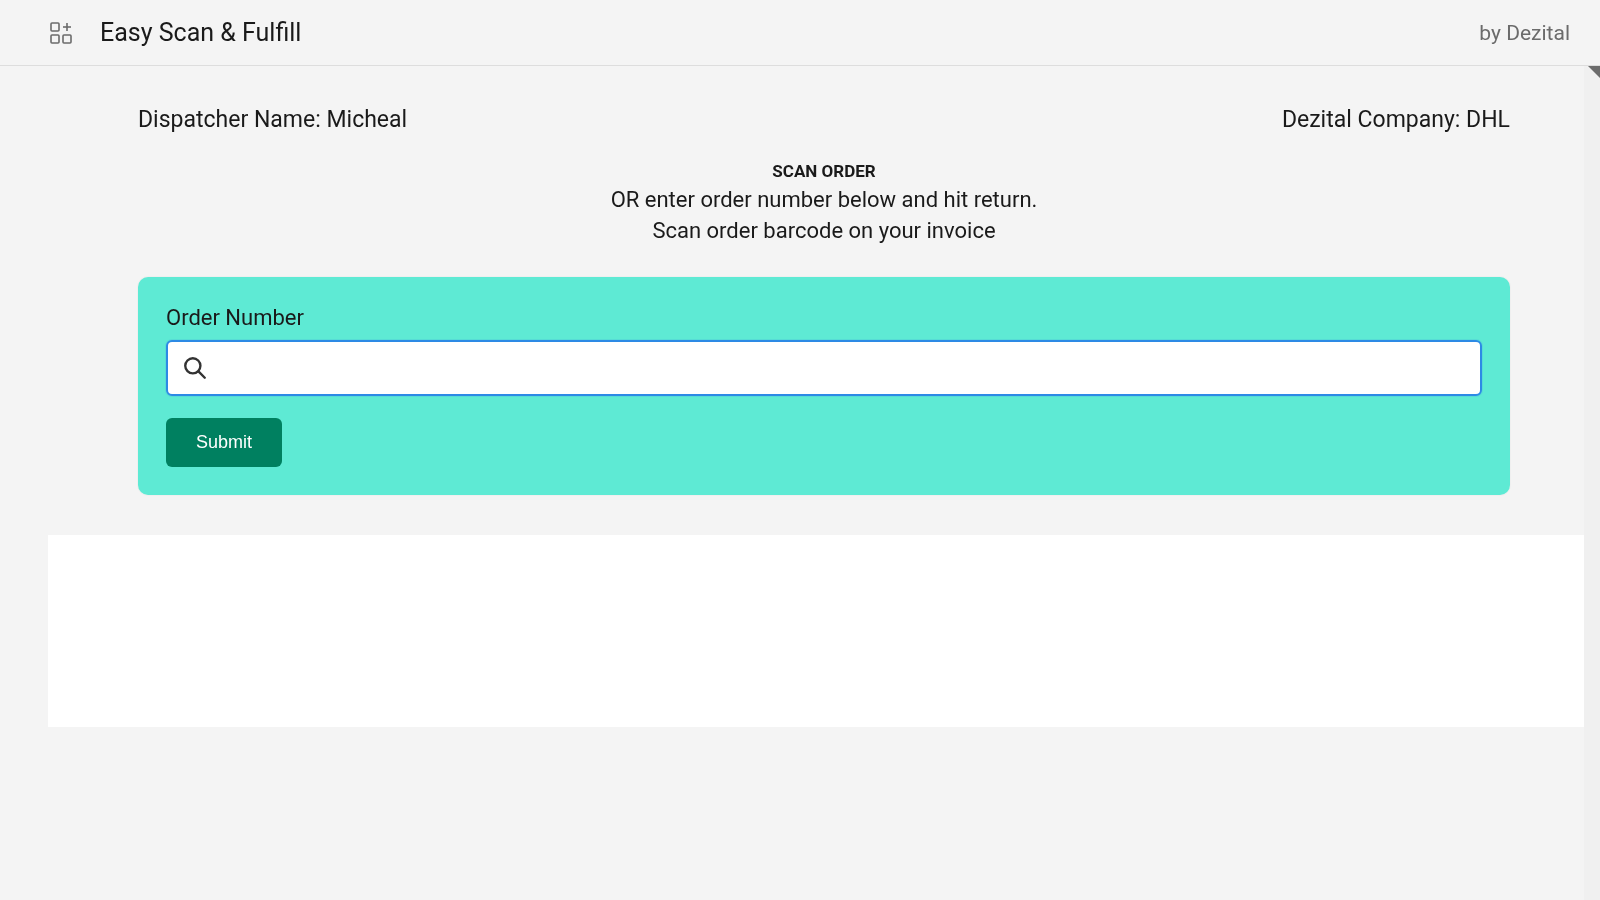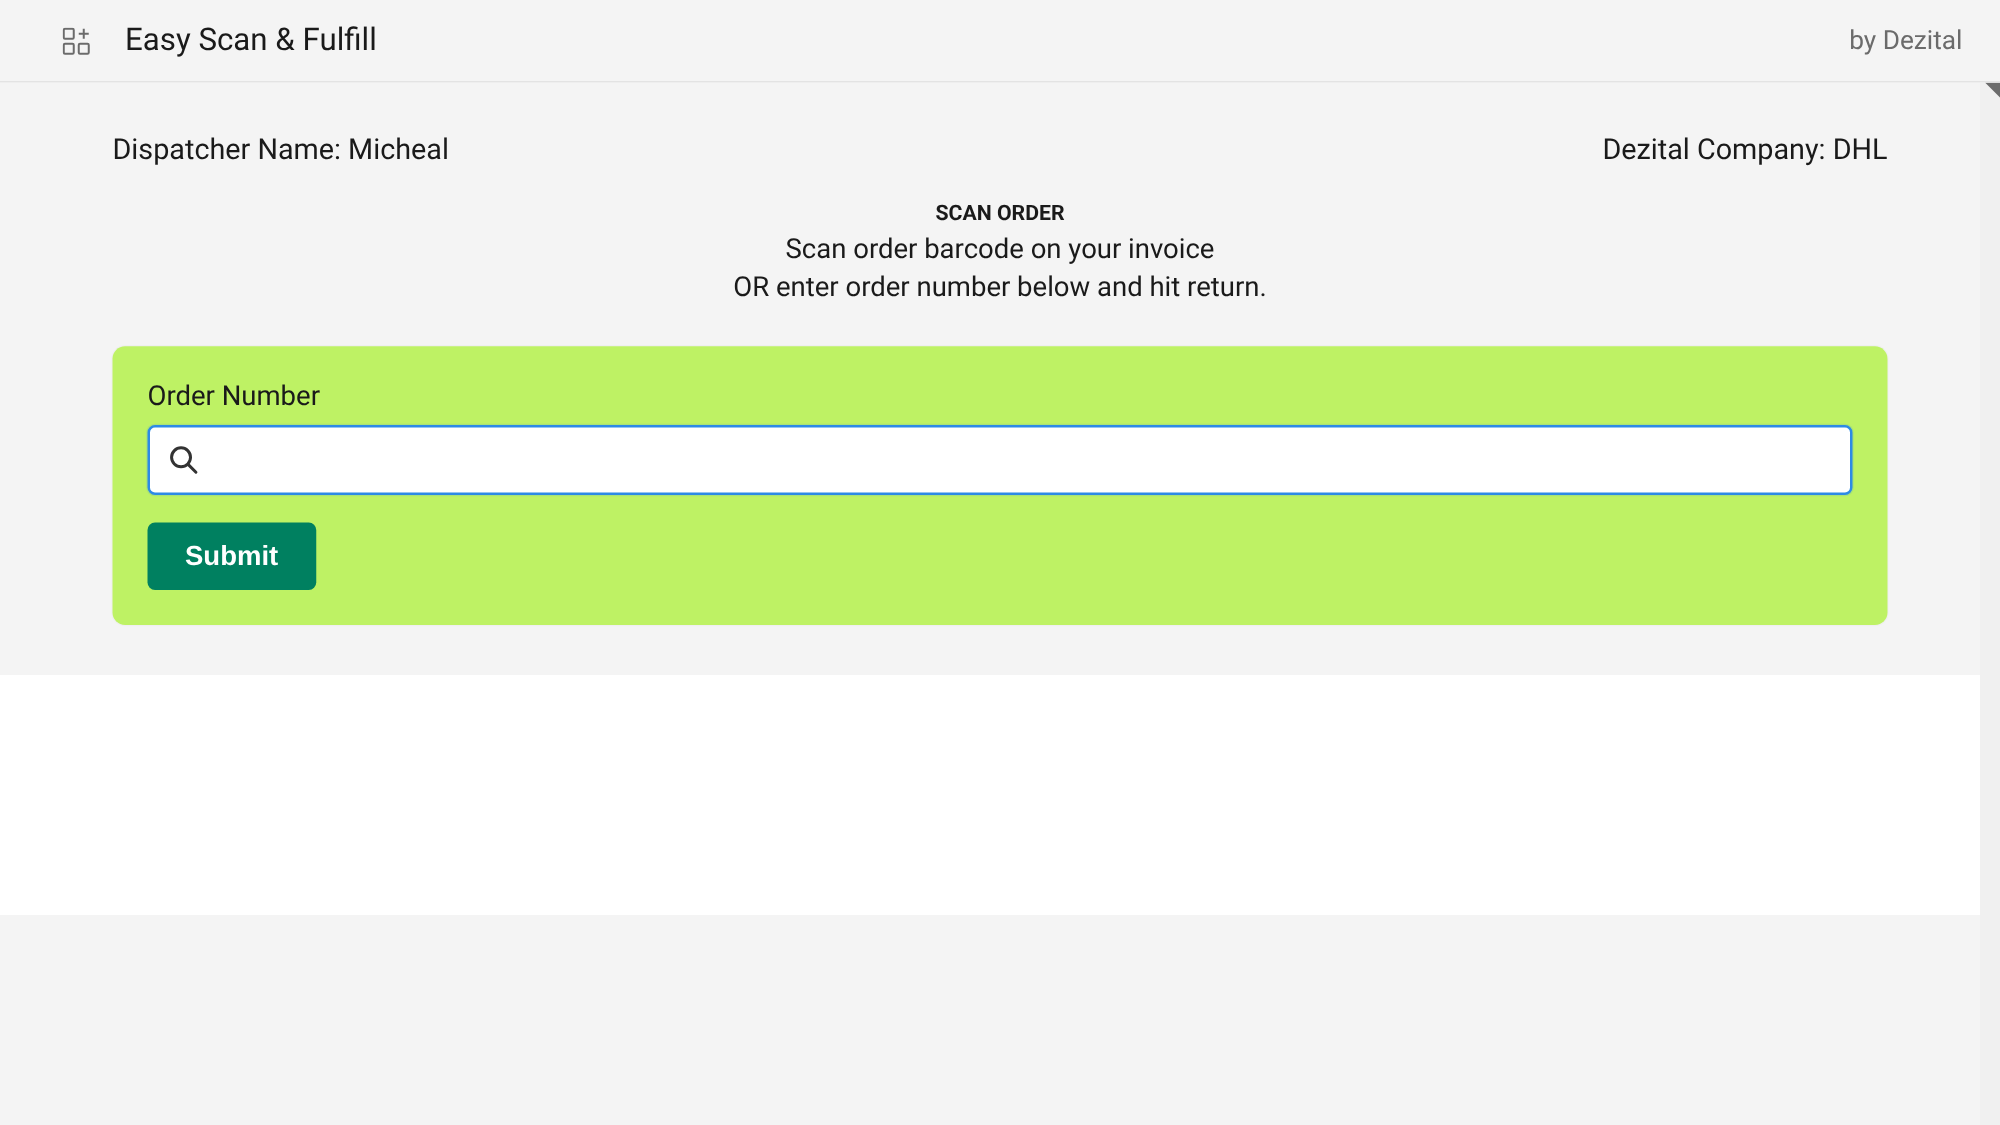--- a/index.html
+++ b/index.html
@@ -47,20 +47,21 @@
   .brand {
     font-size: 21px;
     color: #6b6b6b;
     font-weight: 400;
   }
   .content-frame {
     flex: 1;
     overflow-y: auto;
     background: #f4f4f4;
     position: relative;
+    padding-left: 48px;
   }
   .content-inner {
     padding: 40px 90px 40px 90px;
   }
   .info-row {
     display: flex;
     justify-content: space-between;
     align-items: baseline;
     margin-bottom: 28px;
   }
@@ -77,21 +78,21 @@
     font-weight: 700;
     color: #1a1a1a;
     margin-bottom: 4px;
   }
   .scan-sub {
     font-size: 22px;
     color: #1a1a1a;
     line-height: 1.4;
   }
   .card {
-    background: #bef264;
+    background: #5eead4;
     border-radius: 10px;
     padding: 28px 28px 28px 28px;
     box-shadow: 0 0 0 1px rgba(0,0,0,0.02);
   }
   .field-label {
     font-size: 22px;
     color: #1a1a1a;
     margin-bottom: 10px;
     display: block;
   }
@@ -121,24 +122,23 @@
     outline: none;
     font-size: 20px;
     background: transparent;
     padding-right: 14px;
   }
   .submit-btn {
     background: #008060;
     color: #fff;
     border: none;
     border-radius: 6px;
-    font-size: 22px;
+    font-size: 18px;
     padding: 14px 30px;
     cursor: pointer;
-    font-weight: bold;
   }
   .frame-bottom {
     background: #ffffff;
     height: 192px;
     width: 100%;
   }
   .scrollbar-track {
     position: absolute;
     right: 0;
     top: 0;
@@ -192,22 +192,22 @@
         </div>
         <div class="info-right">
           <span>Dezital Company:</span>
           <span> </span>
           <span>DHL</span>
         </div>
       </div>
 
       <div class="scan-section">
         <div class="scan-title">SCAN ORDER</div>
+        <div class="scan-sub">OR enter order number below and hit return.</div>
         <div class="scan-sub">Scan order barcode on your invoice</div>
-        <div class="scan-sub">OR enter order number below and hit return.</div>
       </div>
 
       <div class="card">
         <label class="field-label">Order Number</label>
         <div class="input-wrapper">
           <span class="search-icon">
             <svg width="26" height="26" viewBox="0 0 24 24" fill="none" stroke="#333" stroke-width="2.2" stroke-linecap="round">
               <circle cx="10" cy="10" r="7"></circle>
               <line x1="15.2" y1="15.2" x2="21" y2="21"></line>
             </svg>

